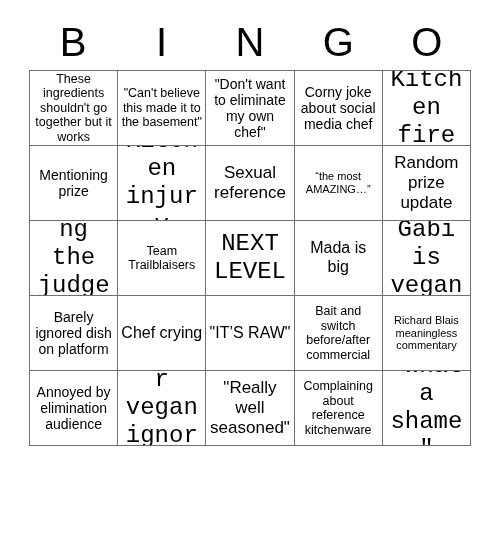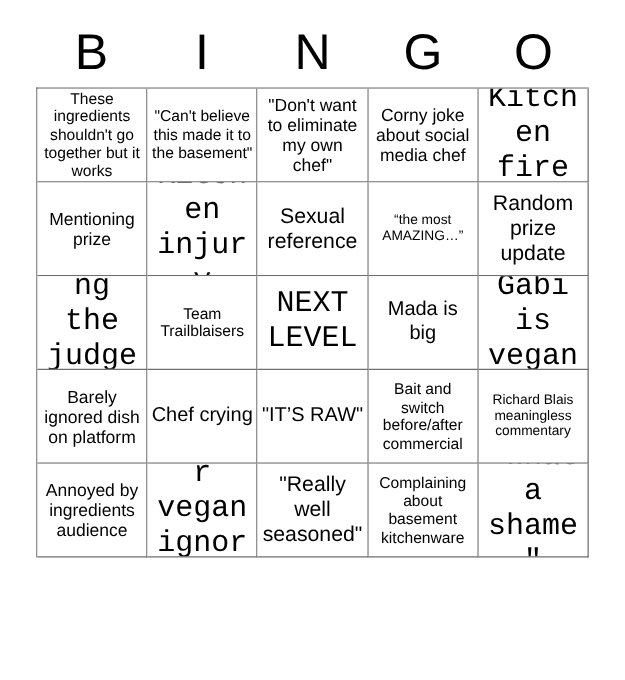--- a/index.html
+++ b/index.html
@@ -155,29 +155,29 @@
         <span class="cell-text fs-xxl">"IT’S RAW"</span>
       </div>
     <div class="cell">
         <span class="cell-text fs-s">Bait and switch before/after commercial</span>
       </div>
     <div class="cell">
         <span class="cell-text fs-xs">Richard Blais meaningless commentary</span>
       </div>
 
     <div class="cell">
-        <span class="cell-text fs-m">Annoyed by ingredients audience</span>
+        <span class="cell-text fs-m">Annoyed by elimination audience</span>
       </div>
     <div class="cell">
         <span class="cell-text fs-xl">Mentor vegan ignored</span>
       </div>
     <div class="cell">
         <span class="cell-text fs-l">"Really well seasoned"</span>
       </div>
     <div class="cell">
-        <span class="cell-text fs-s">Complaining about basement kitchenware</span>
+        <span class="cell-text fs-s">Complaining about reference kitchenware</span>
       </div>
     <div class="cell">
         <span class="cell-text fs-xl">"what a shame"</span>
       </div>
 
   </div>
 </div>
 
 </body></html>

